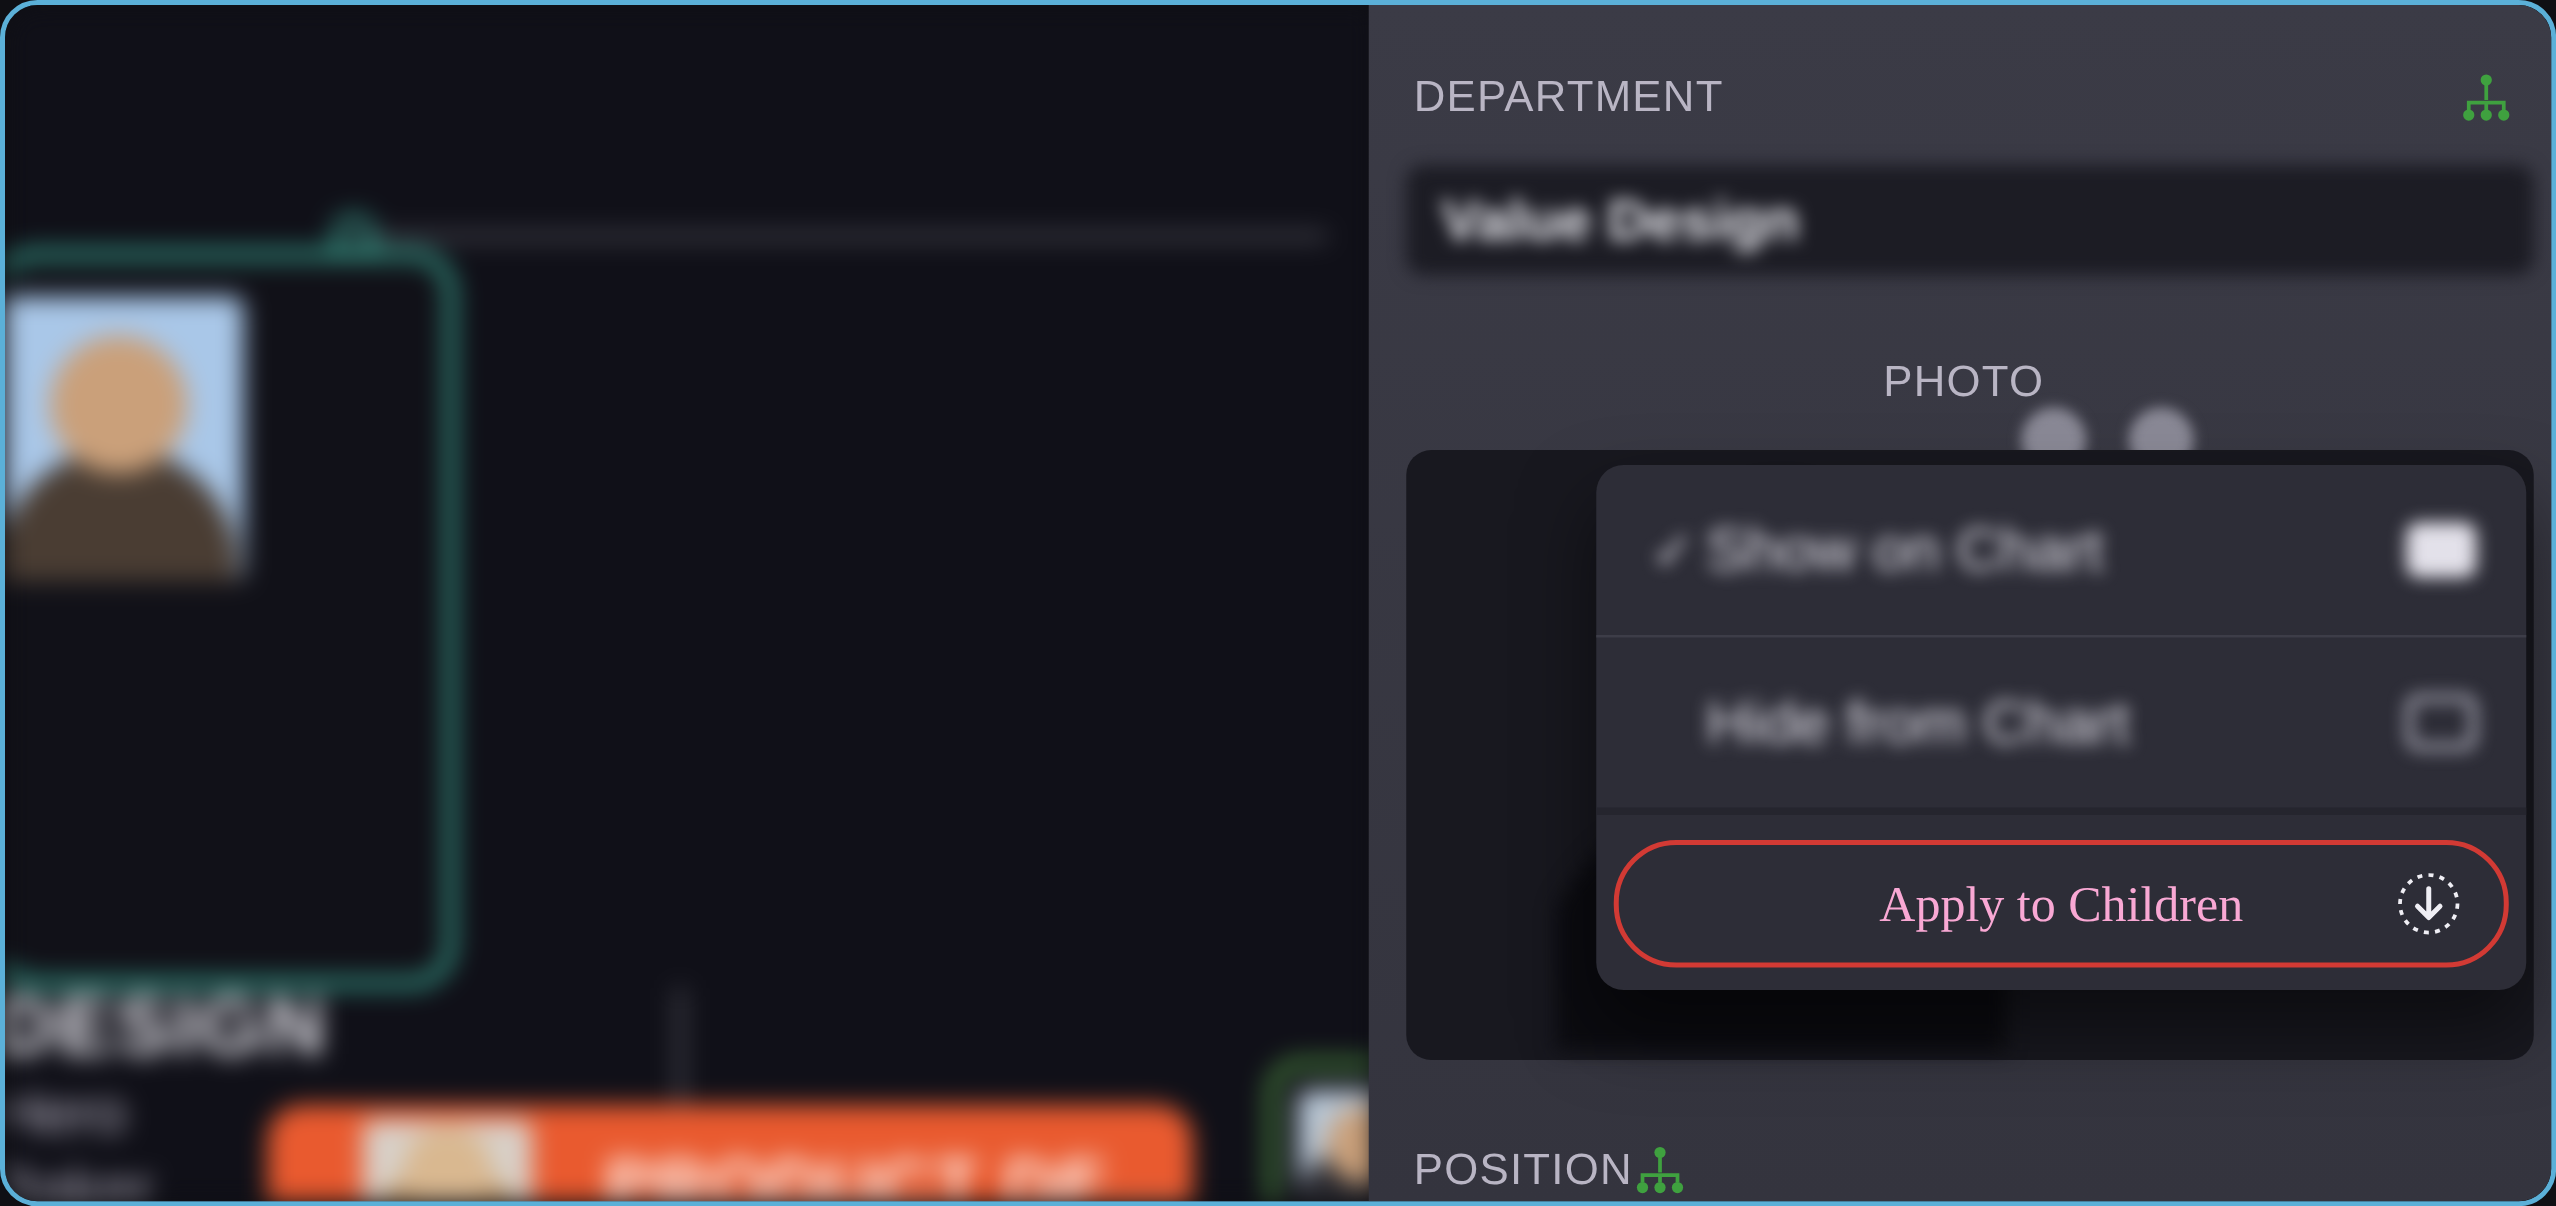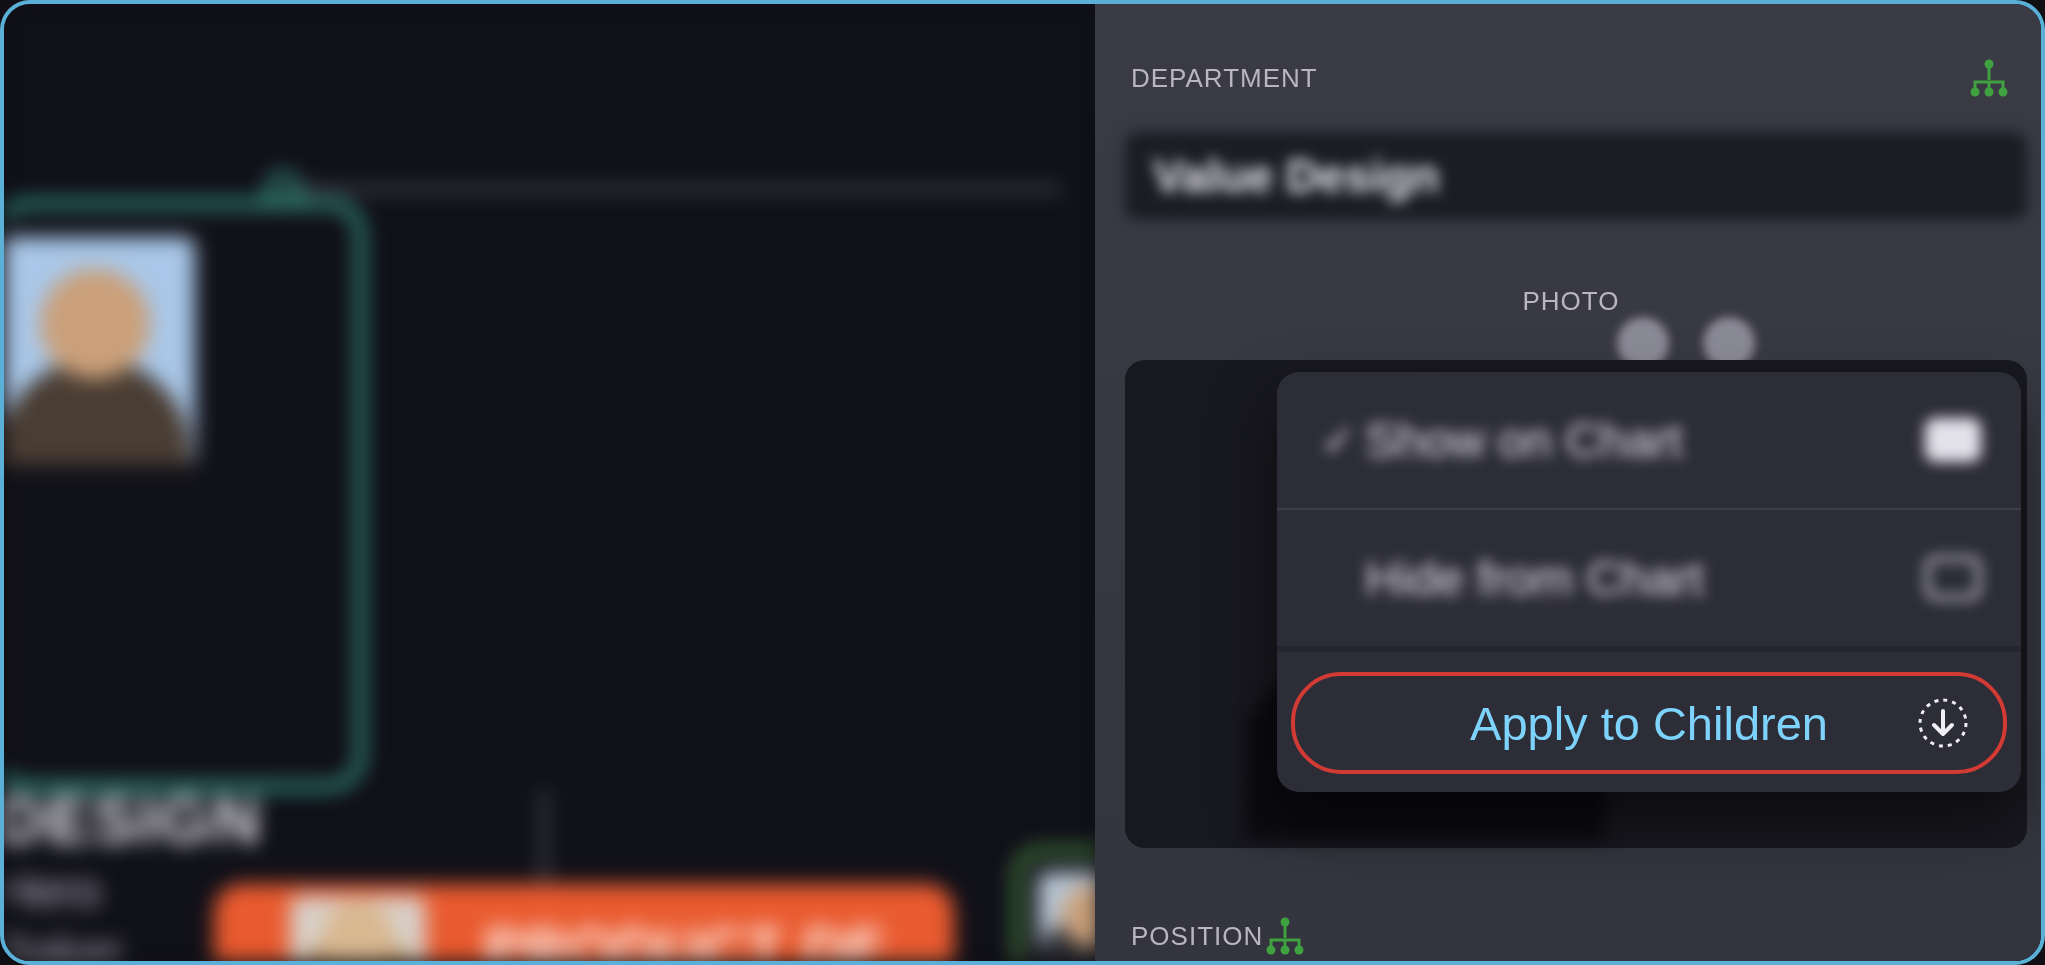--- a/index.html
+++ b/index.html
@@ -139,21 +139,21 @@
     position: absolute;
     right: 0; top: 0;
     width: 946px;
     height: 100%;
     background: linear-gradient(#3b3b46,#34343e);
     border-top-right-radius: 26px;
     border-bottom-right-radius: 26px;
   }
 
   .section-label {
-    font-size: 26px;
+    font-size: 35px;
     letter-spacing: 1px;
     color: #b9b5c4;
     font-weight: 500;
   }
 
   .hierarchy-icon {
     width: 44px; height: 40px;
     position: relative;
   }
   .hierarchy-icon svg { width: 44px; height: 40px; display: block; }
@@ -281,23 +281,24 @@
     height: 102px;
     margin: 20px 14px 18px 14px;
     border-radius: 50px;
     display: flex;
     align-items: center;
     justify-content: center;
     border: 4px solid #d23a34;
     background: #2d2d37;
   }
   .dd-action .lbl {
-    color: #7dd3fc;
-    font-size: 47px;
+    color: #f9a8d4;
+    font-size: 40px;
     font-weight: 500;
+    font-family: Liberation Serif, serif;
   }
   .dd-action .aicon {
     position: absolute;
     right: 34px;
     top: 50%;
     transform: translateY(-50%);
     width: 52px; height: 52px;
   }
 
   

